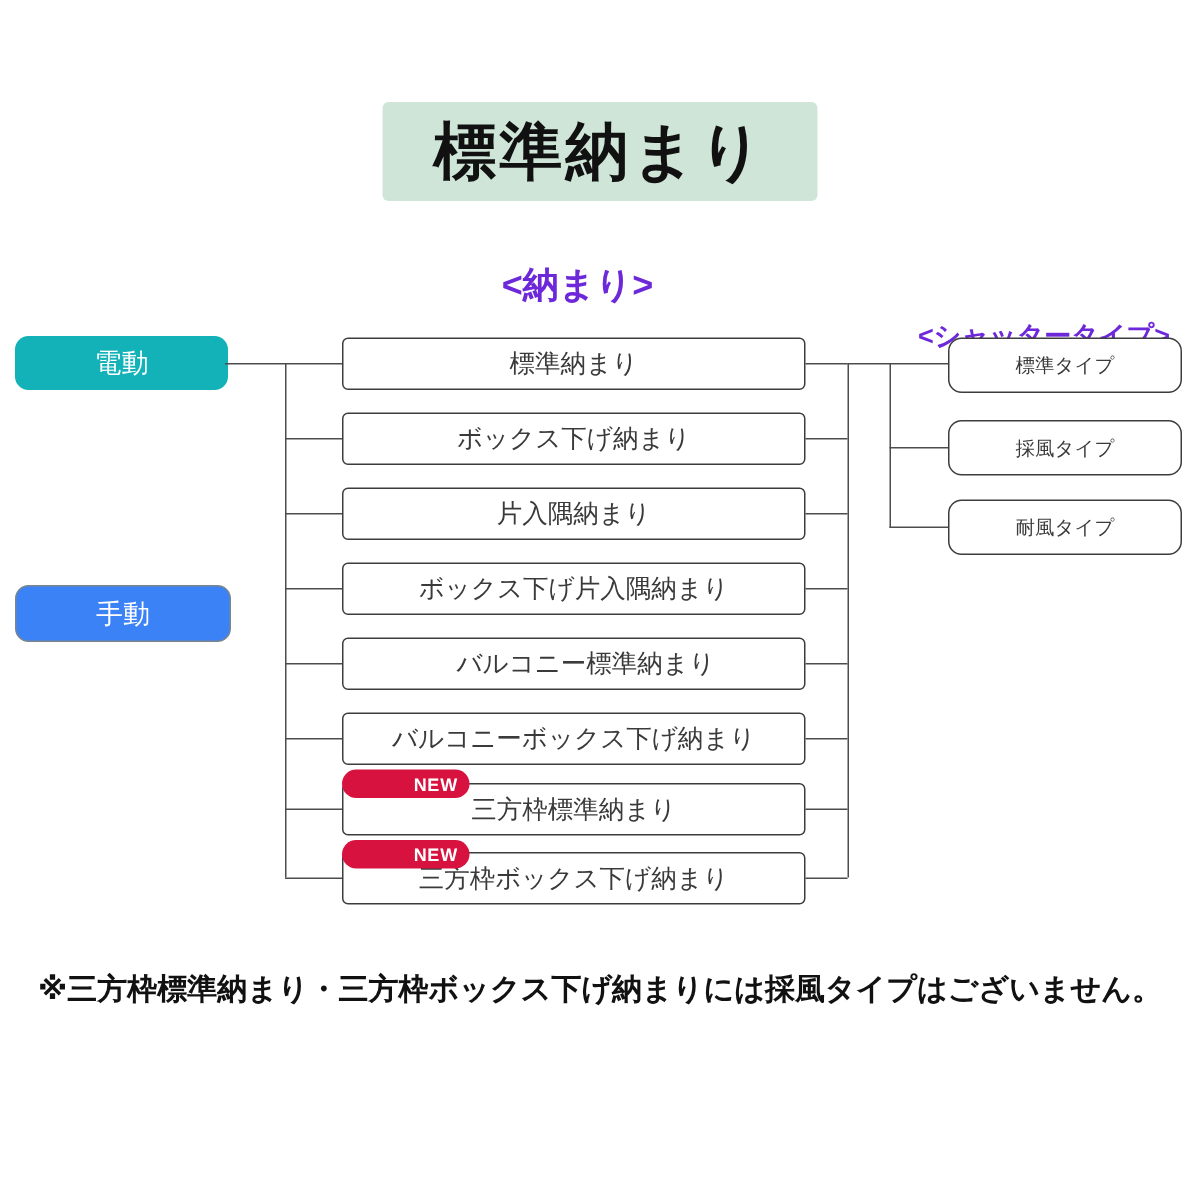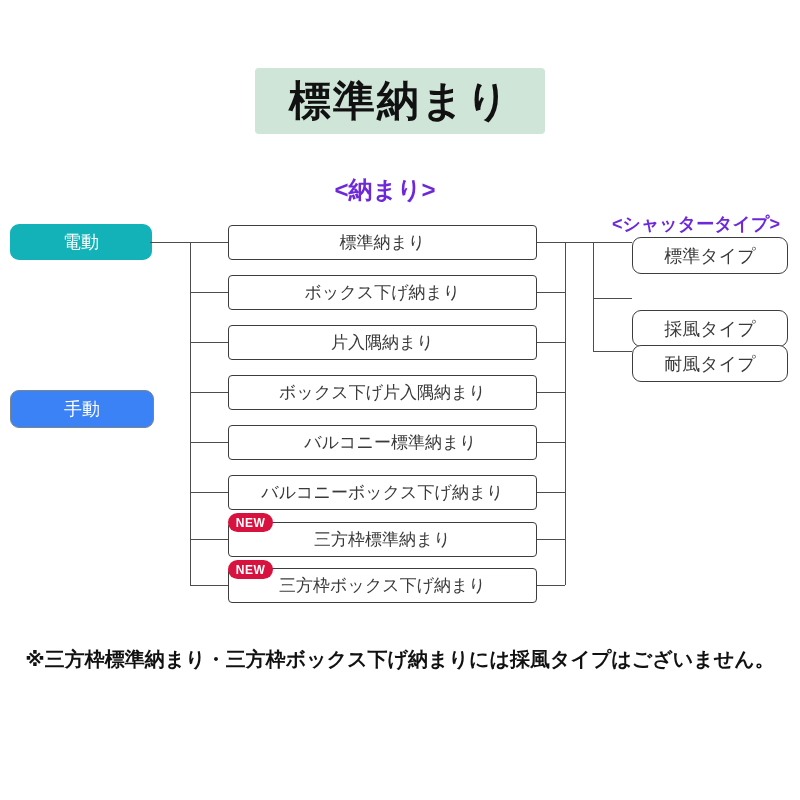--- a/index.html
+++ b/index.html
@@ -62,33 +62,34 @@
 
   
   .type-node {
     position: absolute;
     left: 632px; width: 156px; height: 37px;
     background: #ffffff;
     border: 1.5px solid #3d3d3d;
     border-radius: 9px;
     box-sizing: border-box;
     display: flex; align-items: center; justify-content: center;
-    font-size: 18px; color: #3a3a3a; margin-top: 12px;
+    font-size: 13px; color: #3a3a3a;
   }
 
   
   .new-badge {
     position: absolute;
     left: 228px; width: 45px; height: 19px;
     background: #d8123f;
     border-radius: 10px;
     display: flex; align-items: center; justify-content: center;
     font-size: 12px; font-weight: bold; color: #ffffff;
     letter-spacing: 0.5px;
     z-index: 3;
+    padding-left: 40px;
   }
 
   
   .line { position: absolute; background: #4d4d4d; z-index: 1; }
   .line.h { height: 1px; }
   .line.v { width: 1px; }
 
   
   .footnote {
     position: absolute;
@@ -141,18 +142,18 @@
   <div class="osamari-node" style="top:325px;">片入隅納まり</div>
   <div class="osamari-node" style="top:425px;padding-left:16px;">バルコニー標準納まり</div>
   <div class="osamari-node" style="top:475px;">バルコニーボックス下げ納まり</div>
   <div class="osamari-node" style="top:522px;">三方枠標準納まり</div>
   <div class="osamari-node" style="top:568px;">三方枠ボックス下げ納まり</div>
 
   <div class="new-badge" style="top:513px;">NEW</div>
   <div class="new-badge" style="top:560px;">NEW</div>
 
   <div class="type-node" style="top:225px;">標準タイプ</div>
-  <div class="type-node" style="top:298px;">採風タイプ</div>
+  <div class="type-node" style="top:280px;">採風タイプ</div>
   <div class="type-node" style="top:333px;">耐風タイプ</div>
 
   <div class="footnote">※三方枠標準納まり・三方枠ボックス下げ納まりには採風タイプはございません。</div>
 
 </div>
 
 </body></html>

